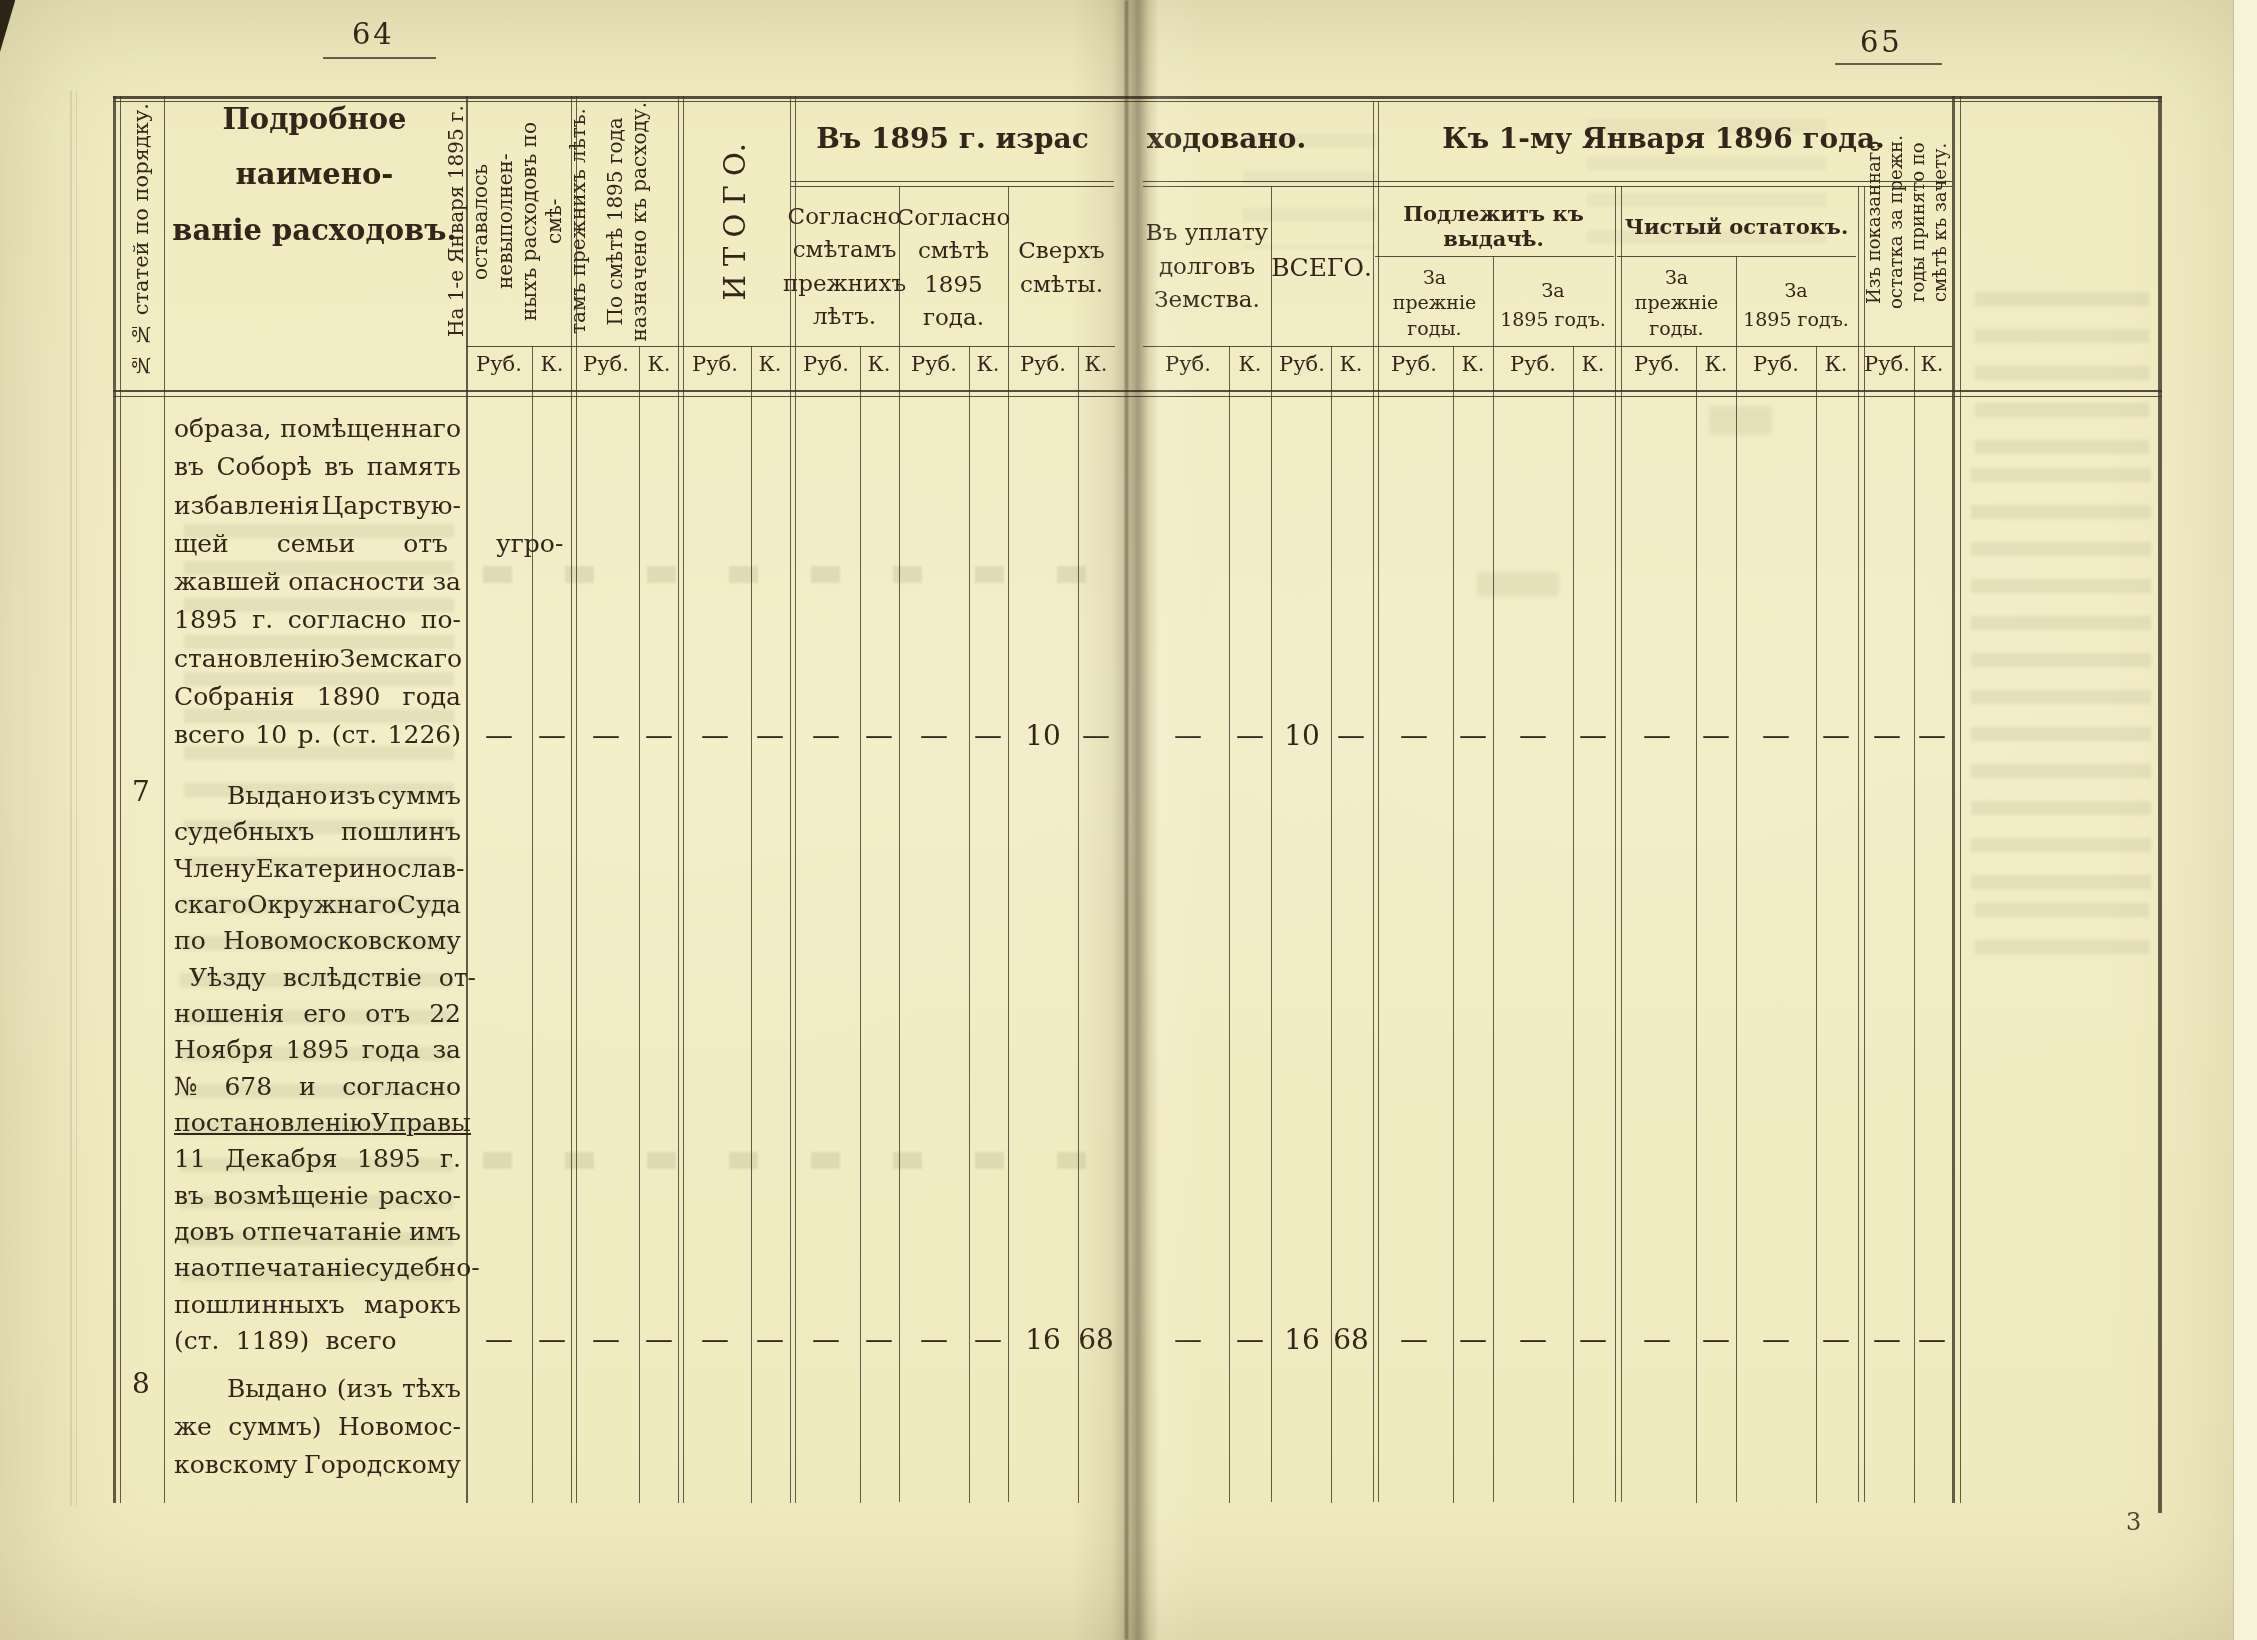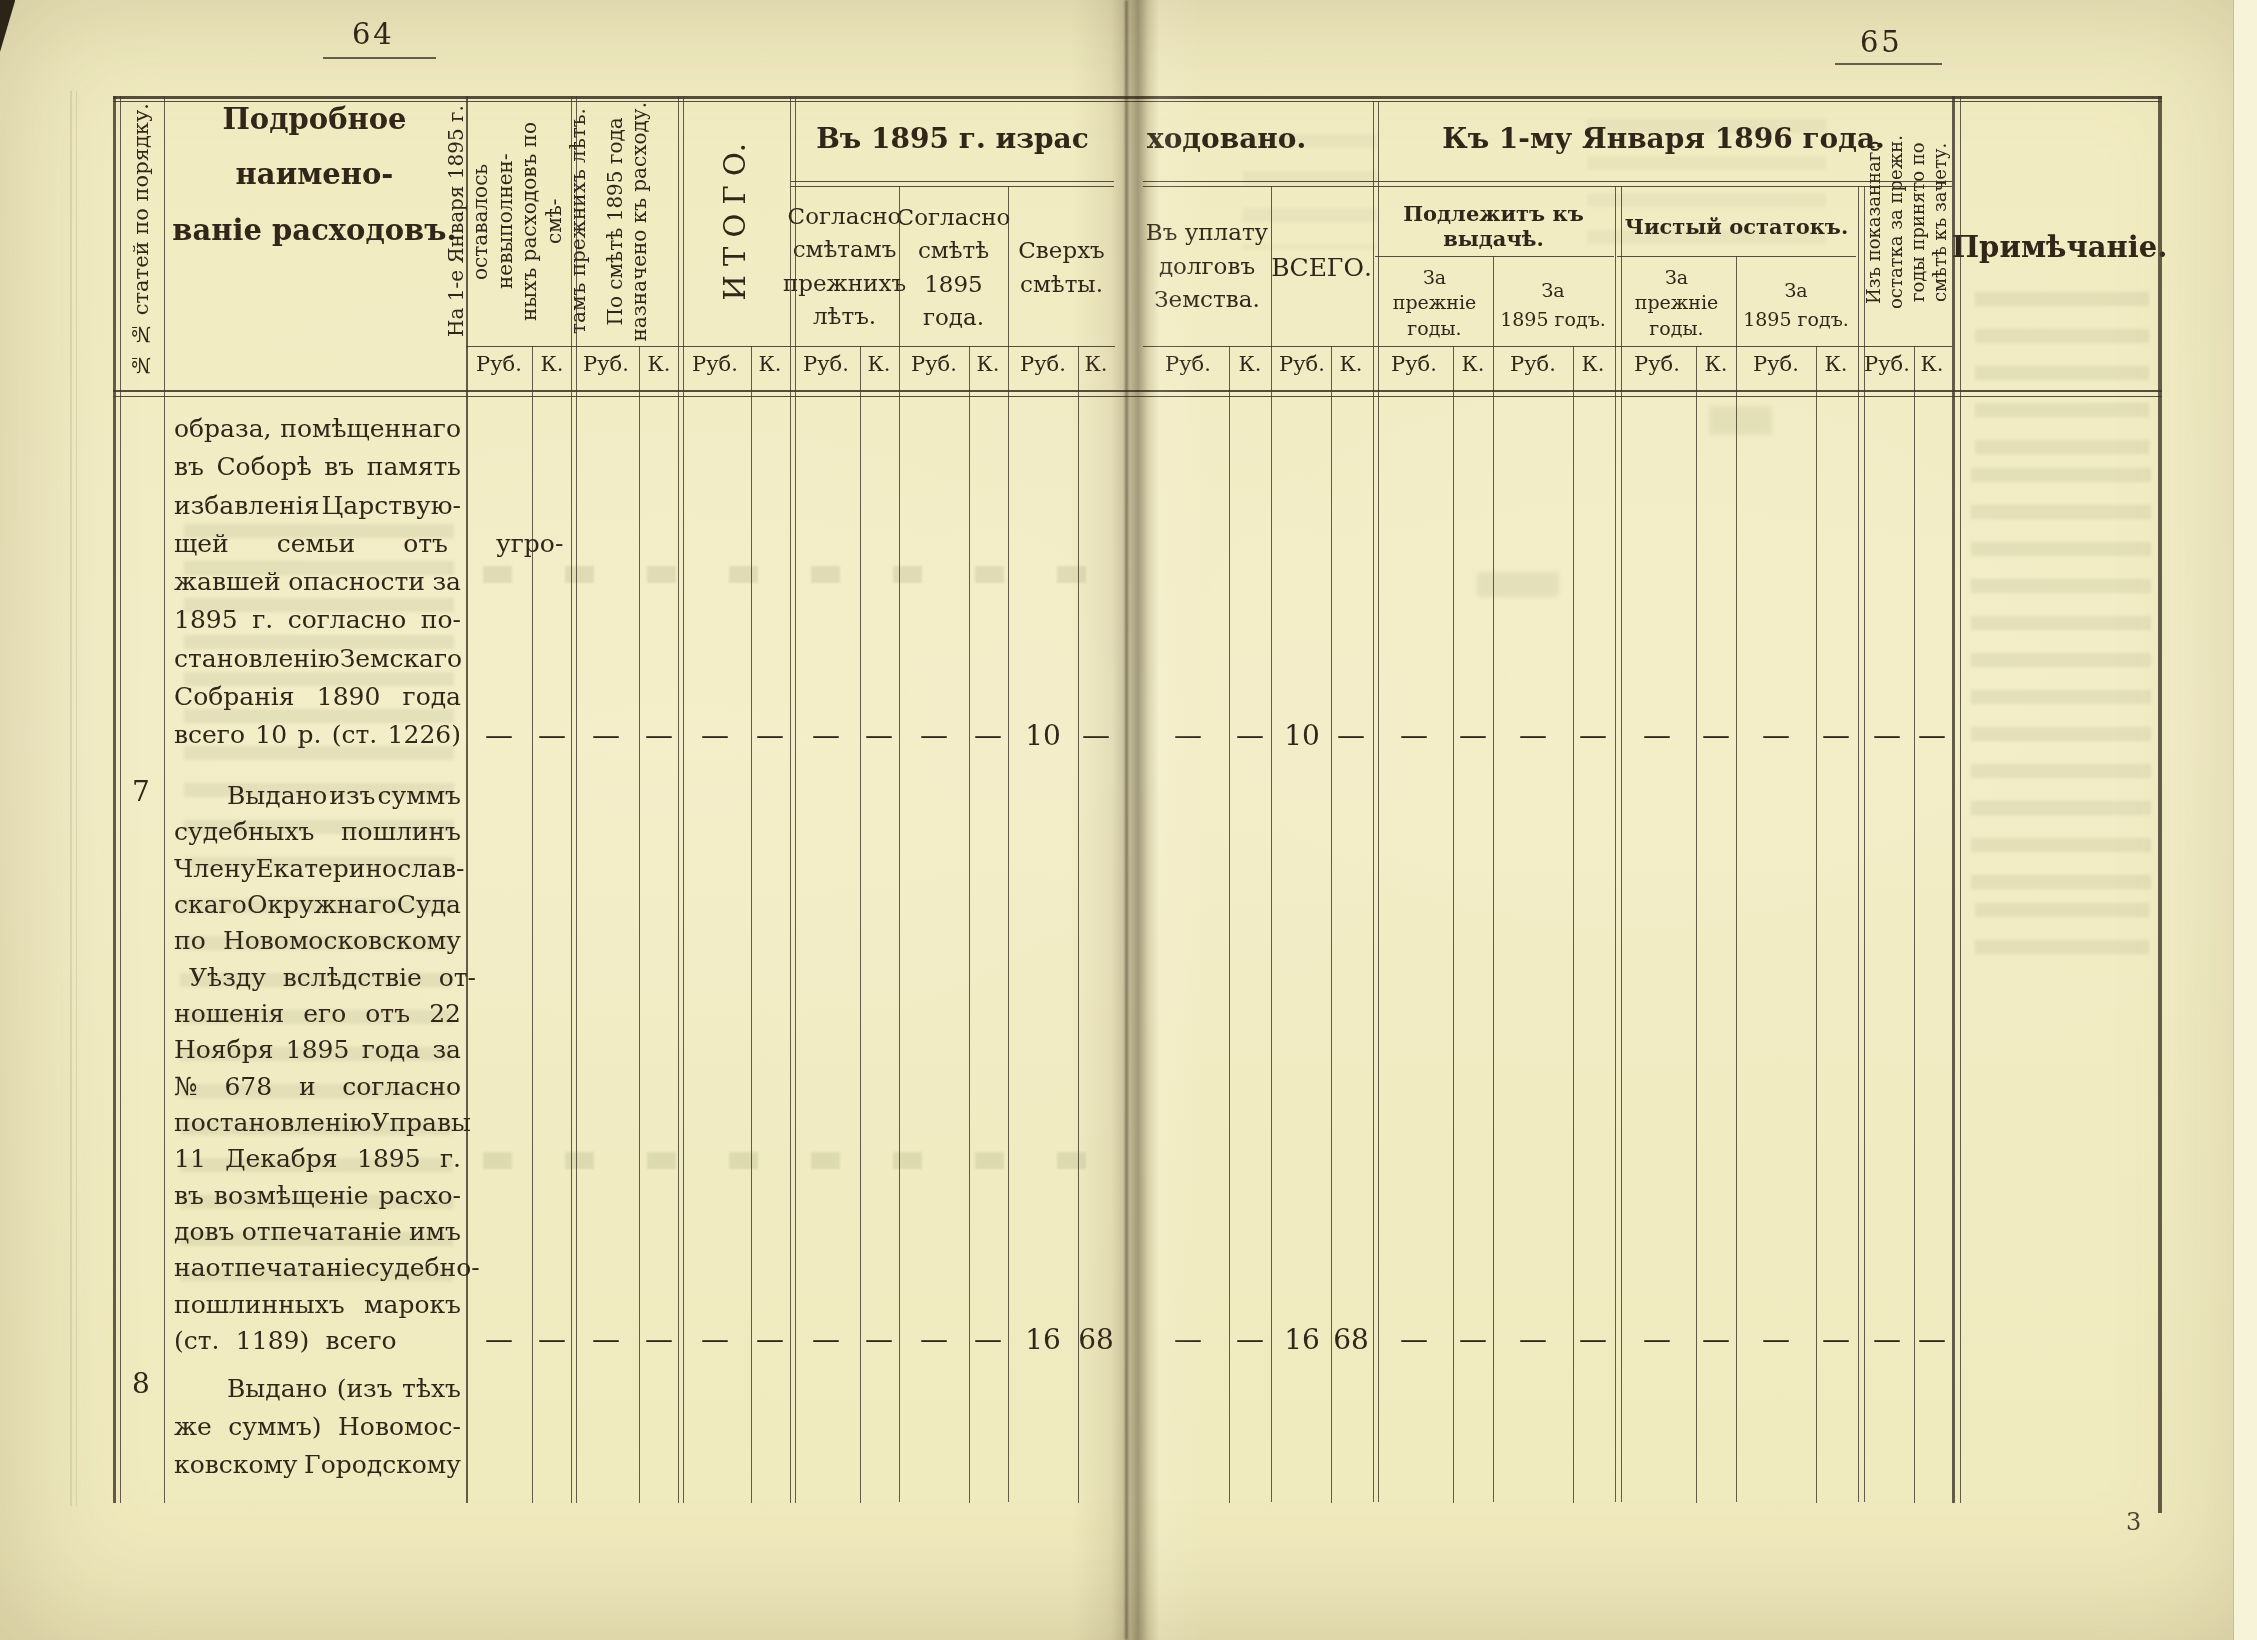--- a/index.html
+++ b/index.html
@@ -138,21 +138,20 @@
     <span>1895 годъ.</span>
   </div>
   <div class="vbox" style="left:1864px;top:98px;width:86px;height:247px">
     <div class="vtext sz20 lines" style="font-size:18px">
       <span>Изъ показаннаго</span>
       <span>остатка за прежн.</span>
       <span>годы принято по</span>
       <span>смѣтѣ къ зачету.</span>
     </div>
   </div>
-  <div class="lbl" style="left:1963px;top:105px;width:193px;height:283px;font-size:29px;font-weight:bold">Примѣчаніе.</div>
 
   <div id="dyn">
       <div class="hl" style="left: 113px; top: 96px; width: 2049px; height: 2.9px;"></div>
       <div class="hl" style="left: 113px; top: 101px; width: 2049px; height: 1px;"></div>
       <div class="hl" style="left: 791px; top: 181px; width: 323px; height: 1px;"></div>
       <div class="hl" style="left: 791px; top: 186px; width: 323px; height: 1px;"></div>
       <div class="hl" style="left: 1143px; top: 181px; width: 809px; height: 1px;"></div>
       <div class="hl" style="left: 1143px; top: 186px; width: 809px; height: 1px;"></div>
       <div class="hl" style="left: 1375px; top: 256px; width: 239px; height: 1px;"></div>
       <div class="hl" style="left: 1617px; top: 256px; width: 239px; height: 1px;"></div>
@@ -335,21 +334,21 @@
         <span>1895</span>
         <span>года</span>
         <span>за</span>
       </div>
       <div class="nameline" style="top: 1068px; height: 36px;">
         <span>№</span>
         <span>678</span>
         <span>и</span>
         <span>согласно</span>
       </div>
-      <div class="nameline" style="top: 1104px; height: 36px;">
+      <div class="nameline" style="top: 1104px; height: 36px; text-decoration: underline;">
         <span>постановленію</span>
         <span>Управы</span>
       </div>
       <div class="nameline" style="top: 1140px; height: 36px;">
         <span>11</span>
         <span>Декабря</span>
         <span>1895</span>
         <span>г.</span>
       </div>
       <div class="nameline" style="top: 1177px; height: 36px;">

